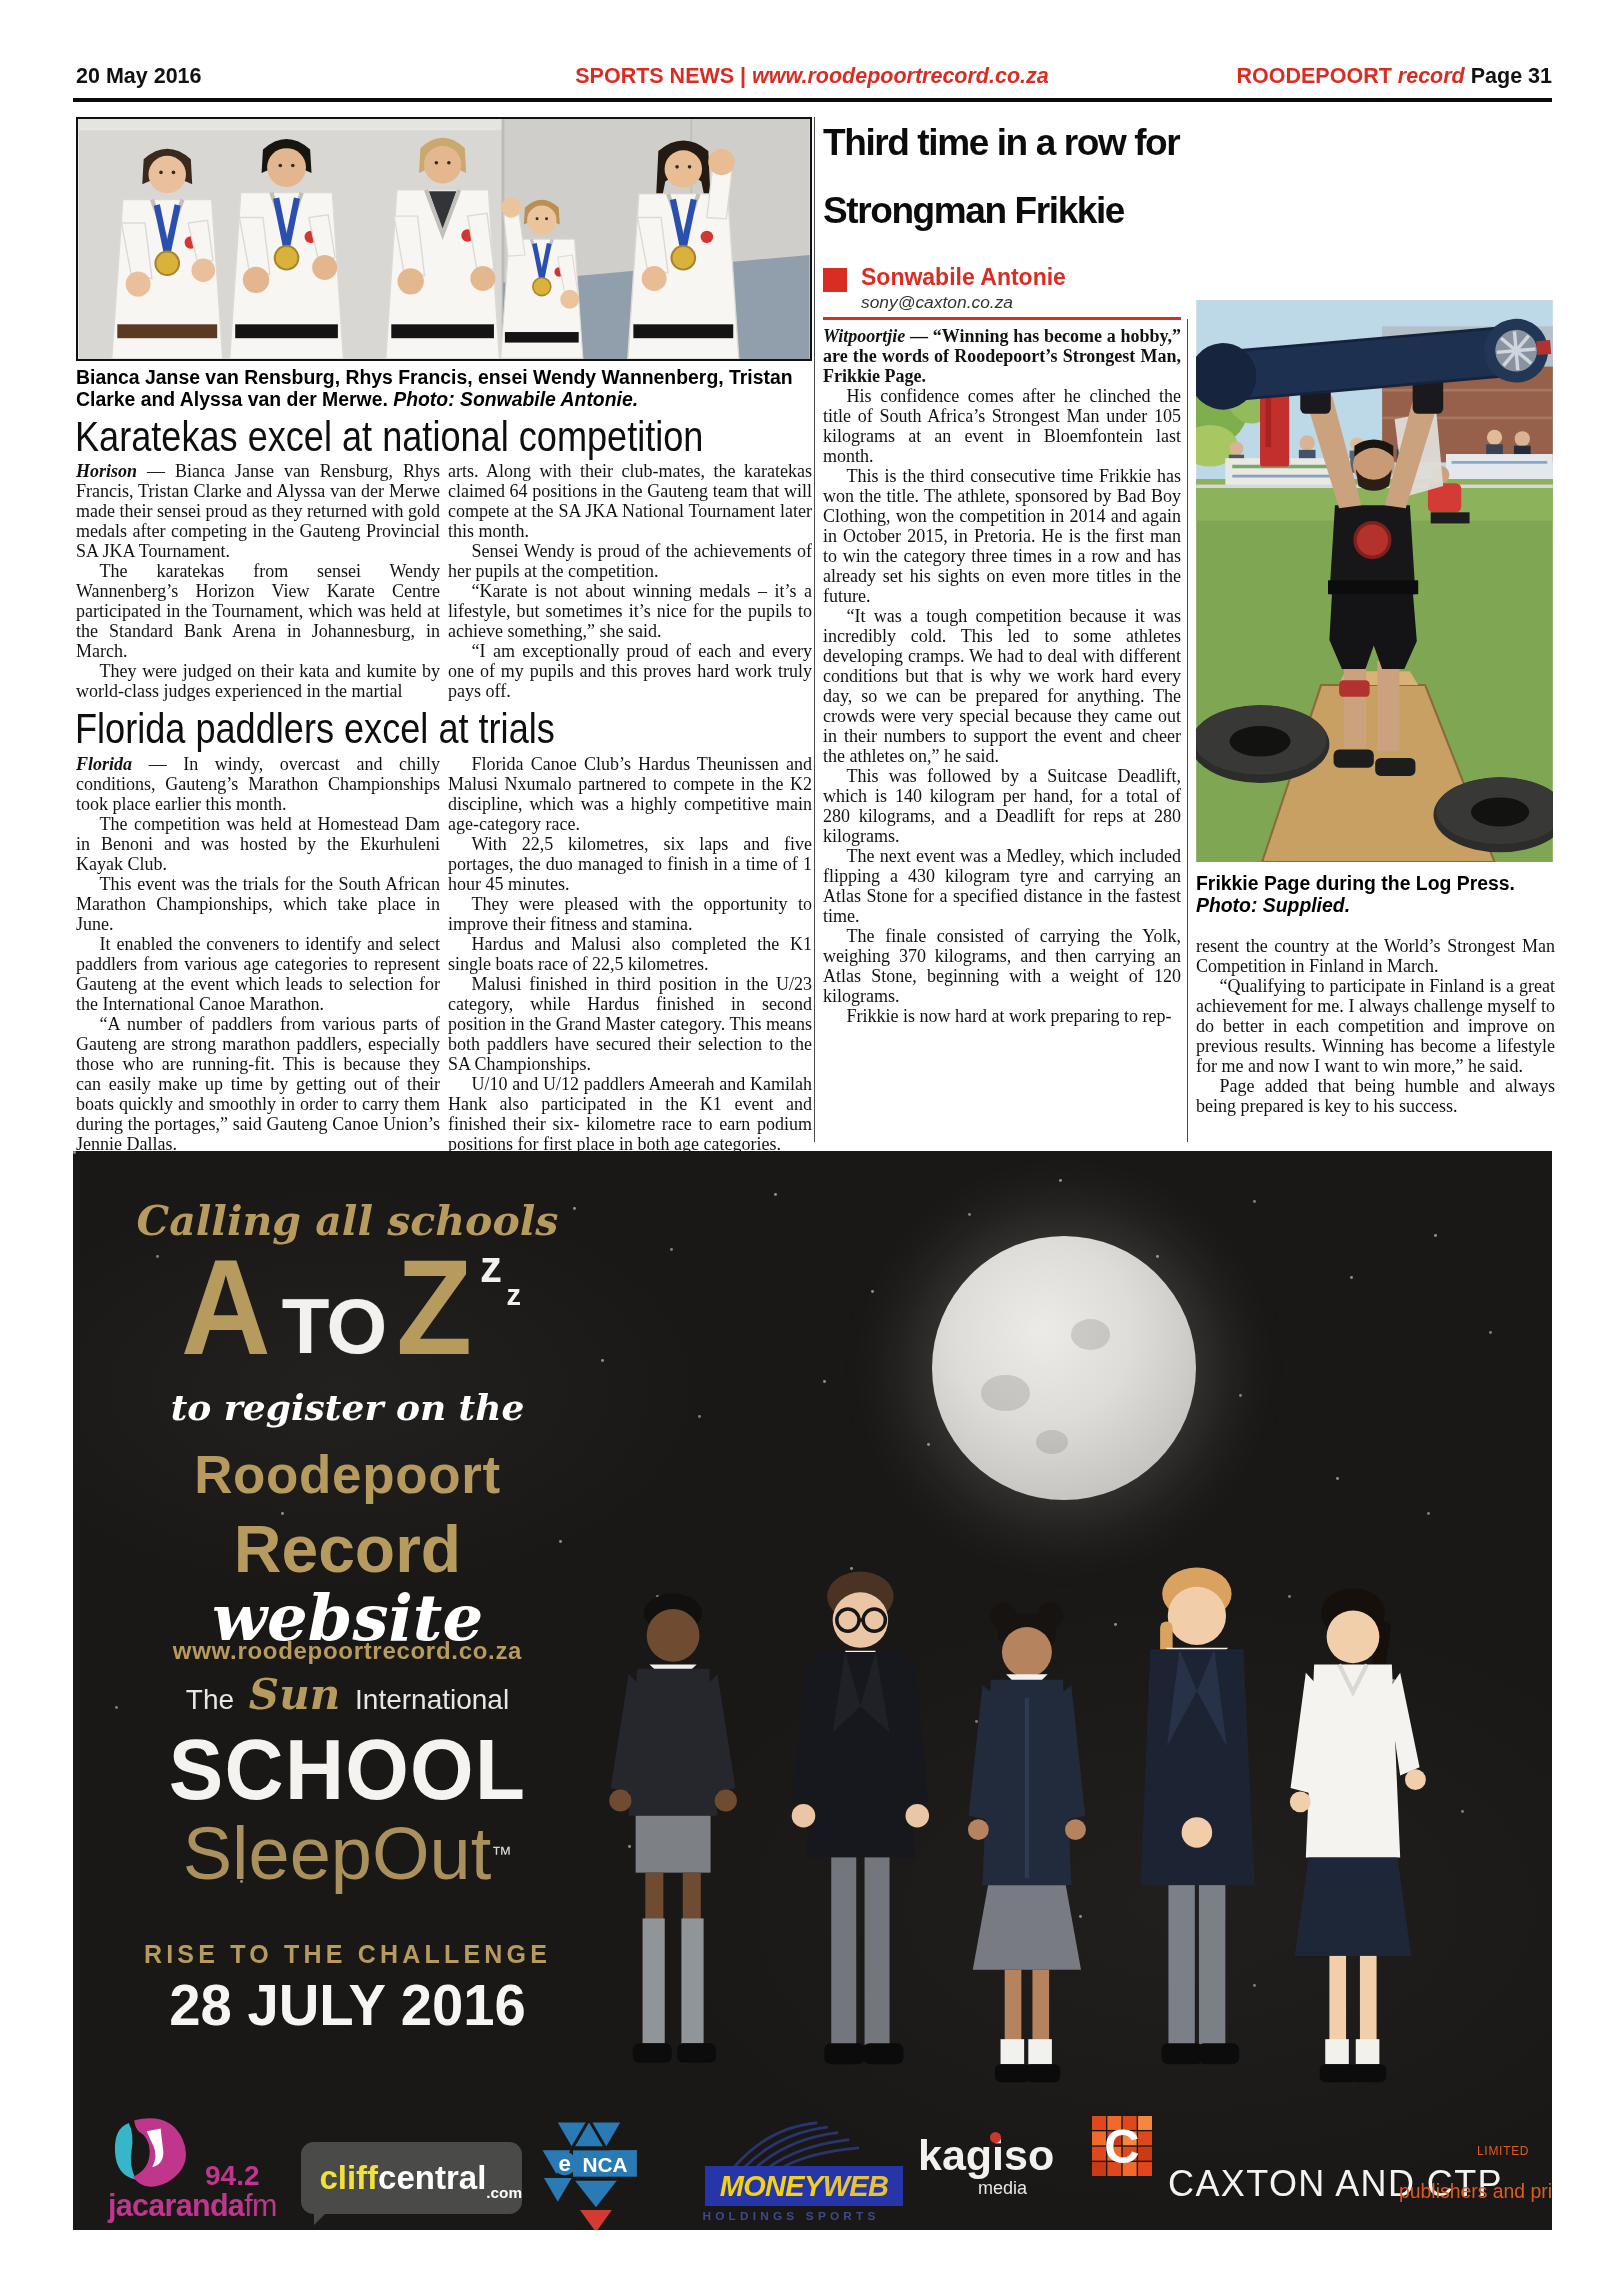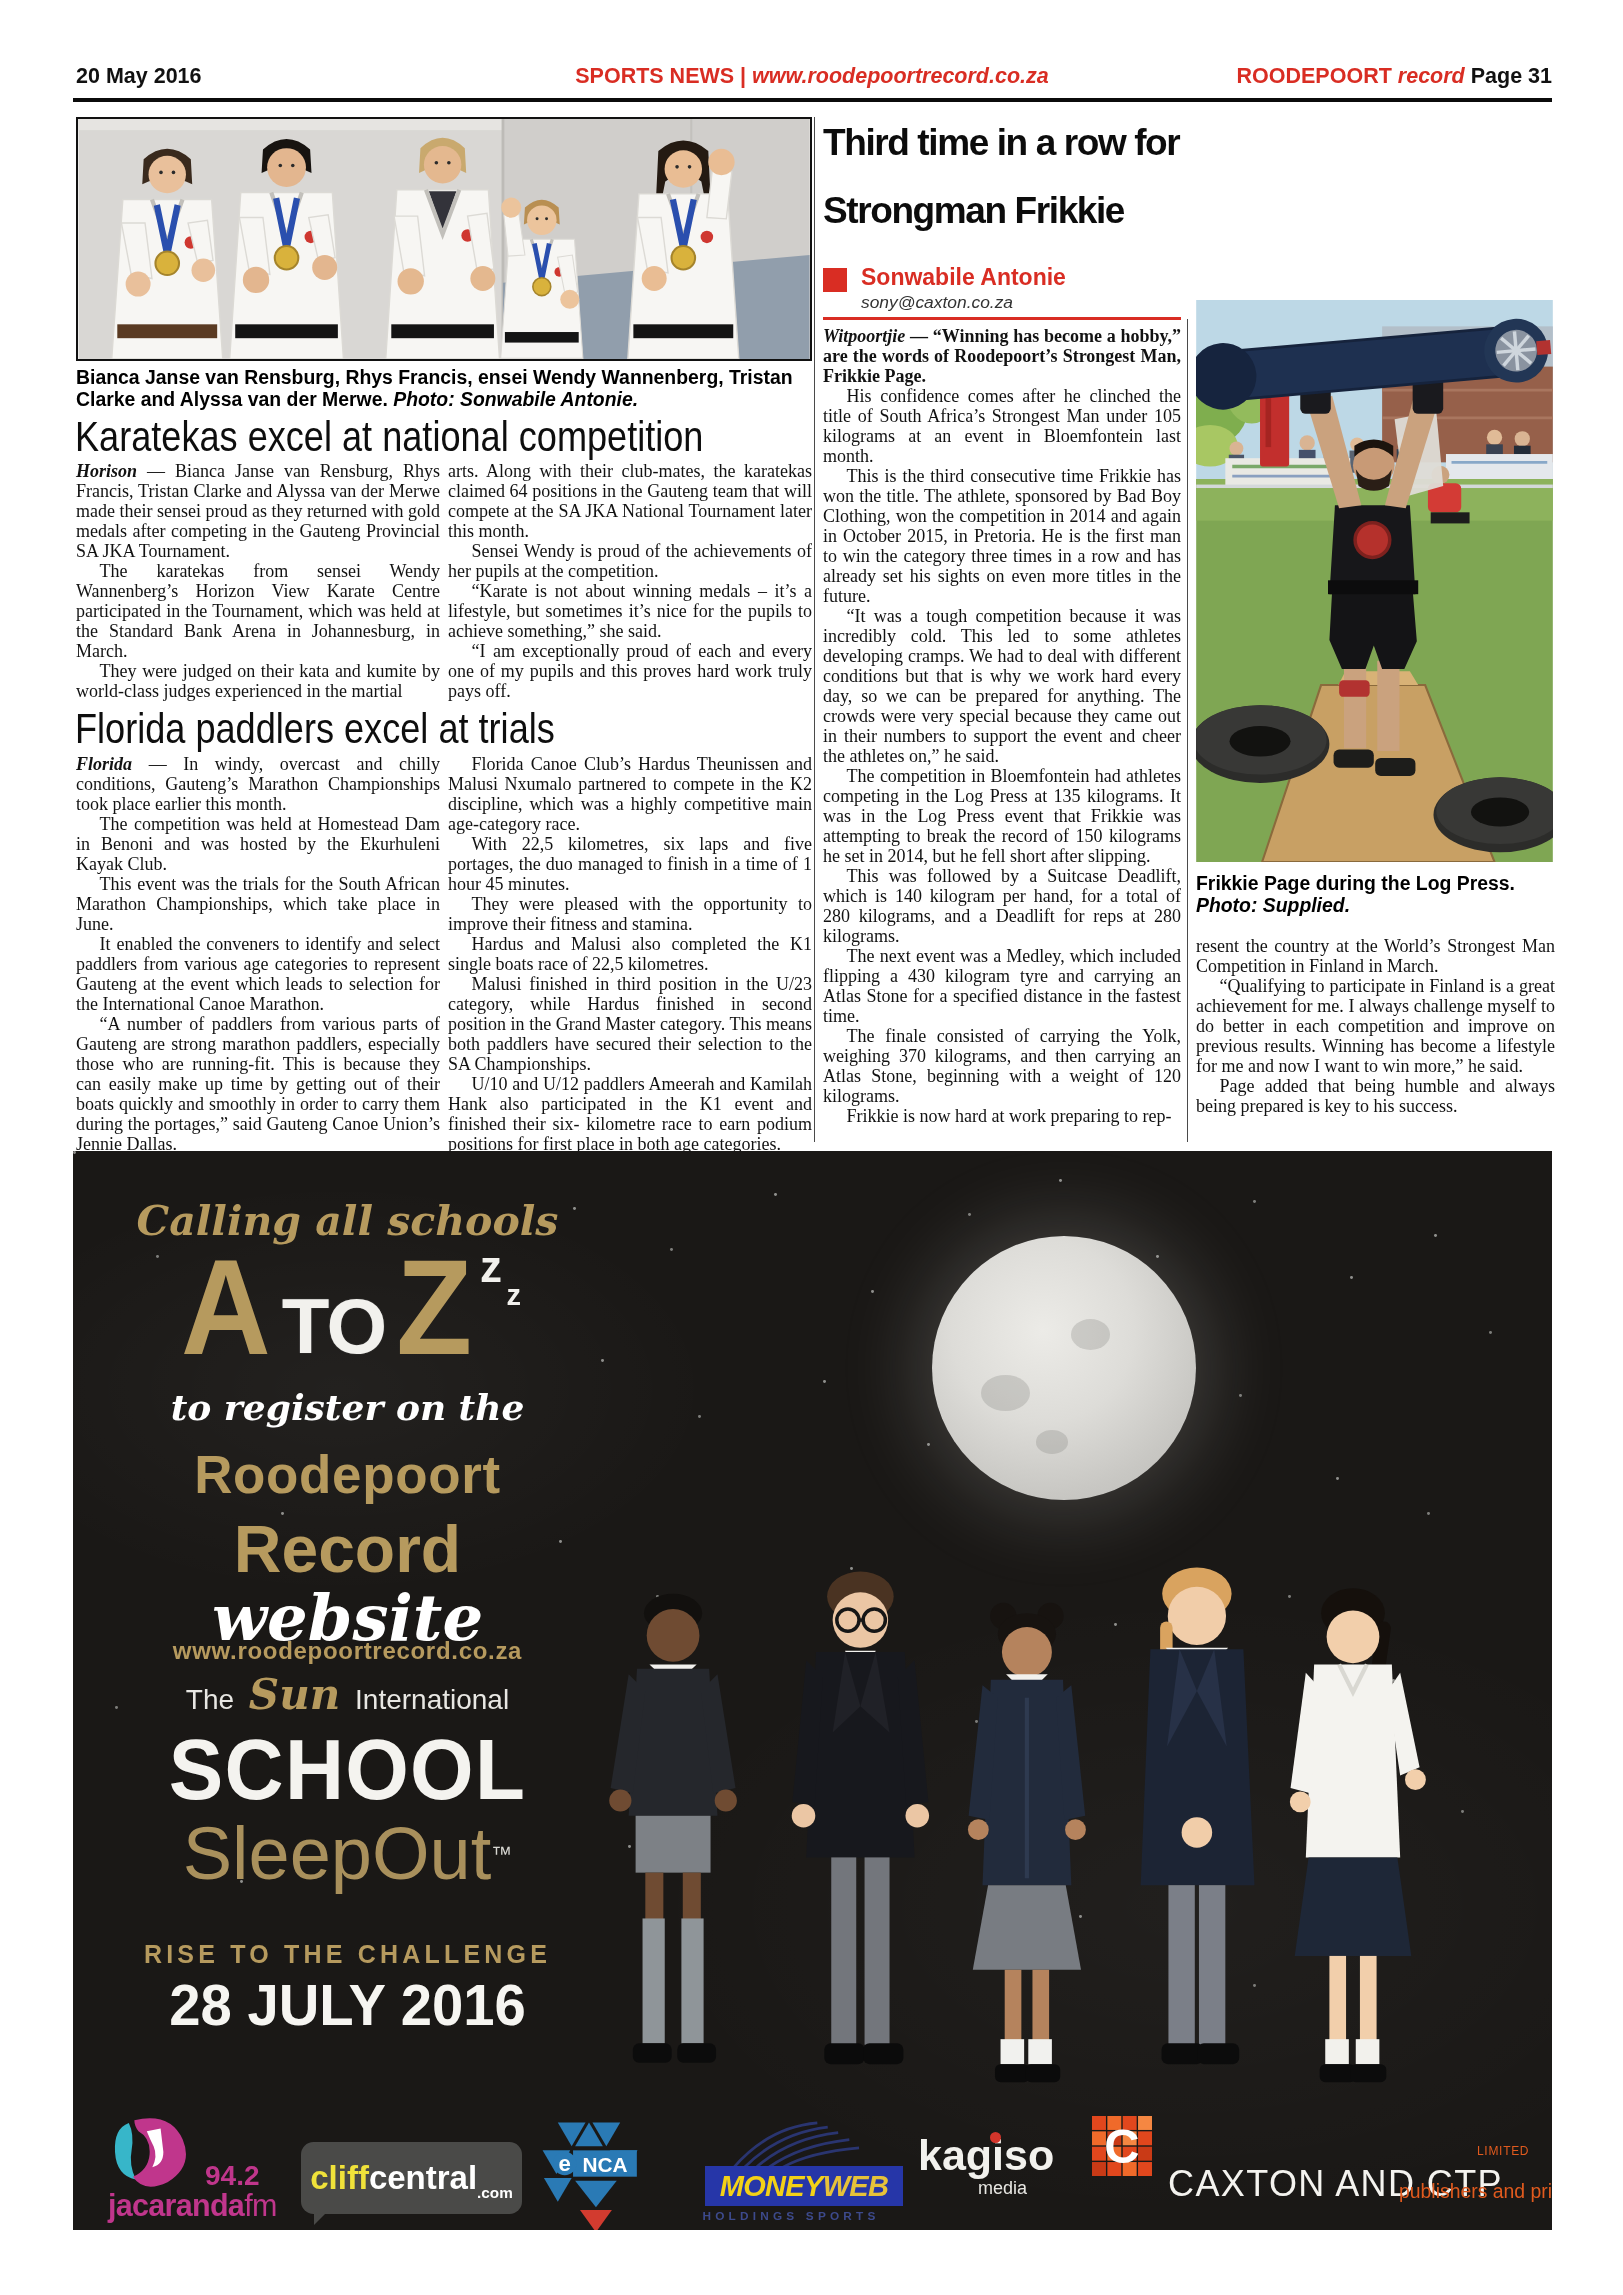--- a/index.html
+++ b/index.html
@@ -88,21 +88,21 @@
       letter-spacing:4.2px;}
   #ad-date{top:820px;font-family:"Liberation Sans",sans-serif;font-weight:bold;font-size:58px;
       line-height:67px;color:#f6f5f1;transform:scaleX(0.97);transform-origin:center;}
   
   .logo{position:absolute;}
   #lg-jac{left:35px;top:965px;width:180px;height:111px;}
   #lg-jac .freq{position:absolute;left:97px;top:44px;color:#c0368c;font-weight:bold;font-size:28px;}
   #lg-jac .name{position:absolute;left:0px;top:72px;color:#c0368c;font-weight:bold;font-size:30.5px;letter-spacing:-0.7px;}
   #lg-jac .name .fm{font-weight:400;}
   #lg-cliff{left:228px;top:991px;width:221px;height:72px;background:#4a4a48;border-radius:12.5px;
-     display:flex;align-items:center;justify-content:center;}
+     display:flex;align-items:center;justify-content:flex-end;}
   #lg-cliff:after{content:"";position:absolute;left:12.5px;bottom:-11px;border:8.3px solid transparent;
      border-top-color:#4a4a48;border-left-color:#4a4a48;}
   #lg-cliff .c1{color:#f0e23a;font-weight:bold;font-size:33px;}
   #lg-cliff .c2{color:#fff;font-weight:bold;font-size:33px;}
   #lg-cliff .c3{color:#fff;font-weight:bold;font-size:15.3px;align-self:flex-end;margin-bottom:12.5px;}
   #lg-enca{left:464px;top:966px;width:104px;height:118px;}
   #lg-mw{left:619px;top:969px;width:198px;height:111px;}
   #lg-mw .fan{position:absolute;left:21px;top:0;}
   #lg-mw .box{position:absolute;left:13px;top:46px;width:198px;height:40px;background:#2636a8;
      display:flex;align-items:center;justify-content:center;}
@@ -275,21 +275,20 @@
   <div id="byline-sq"></div>
   <div id="byline-name">Sonwabile Antonie</div>
   <div id="byline-mail">sony@caxton.co.za</div>
   <div id="byline-rule"></div>
 
   <div class="body-col" style="left:823px;top:326px;width:358px;">
     <p class="ni lead"><span class="dl">Witpoortjie</span><span> — “Winning has become a hobby,” are the words of Roodepoort’s Strongest Man, Frikkie Page.</span></p>
     <p>His confidence comes after he clinched the title of South Africa’s Strongest Man under 105 kilograms at an event in Bloemfontein last month.</p>
     <p>This is the third consecutive time Frikkie has won the title. The athlete, sponsored by Bad Boy Clothing, won the competition in 2014 and again in October 2015, in Pretoria. He is the first man to win the category three times in a row and has already set his sights on even more titles in the future.</p>
     <p>“It was a tough competition because it was incredibly cold. This led to some athletes developing cramps. We had to deal with different conditions but that is why we work hard every day, so we can be prepared for anything. The crowds were very special because they came out in their numbers to support the event and cheer the athletes on,” he said.</p>
-    <p>The competition in Bloemfontein had athletes competing in the Log Press at 135 kilograms. It was in the Log Press event that Frikkie was attempting to break the record of 150 kilograms he set in 2014, but he fell short after slipping.</p>
     <p>This was followed by a Suitcase Deadlift, which is 140 kilogram per hand, for a total of 280 kilograms, and a Deadlift for reps at 280 kilograms.</p>
     <p>The next event was a Medley, which included flipping a 430 kilogram tyre and carrying an Atlas Stone for a specified distance in the fastest time.</p>
     <p>The finale consisted of carrying the Yolk, weighing 370 kilograms, and then carrying an Atlas Stone, beginning with a weight of 120 kilograms.</p>
     <p>Frikkie is now hard at work preparing to rep-</p>
   </div>
 
   <div class="photo-plain" style="left:1196px;top:300px;width:357px;height:562px;">
     <svg width="357" height="562" viewBox="0 0 514 810">
       <rect x="0" y="0" width="514" height="260" fill="#bdd8e6"></rect>
       <rect x="0" y="258" width="514" height="552" fill="#7fa653"></rect>

